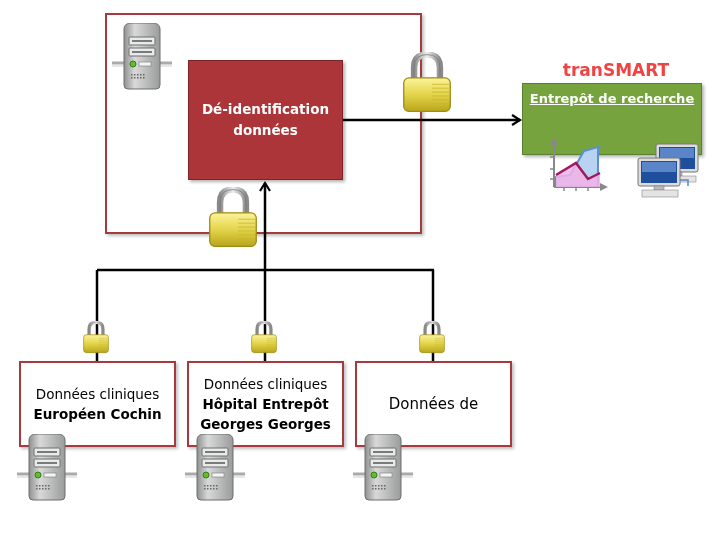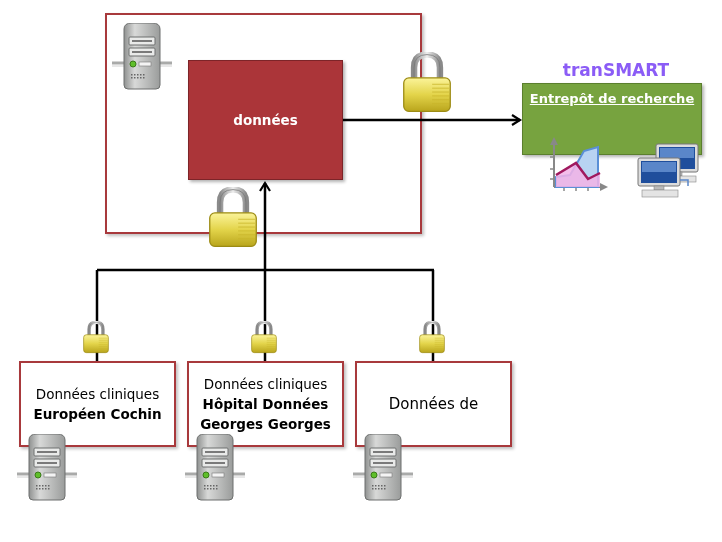--- a/index.html
+++ b/index.html
@@ -15,21 +15,21 @@
               color:#fff; font-weight:bold; font-size:13.5px; line-height:21px;
               display:flex; flex-direction:column; align-items:center; justify-content:center;
               text-align:center; box-sizing:border-box; }
   .green-box { left:522px; top:83px; width:180px; height:72px;
                background:#77a33f; border:1px solid #5b7f2e;
                box-shadow: 2px 2px 3px rgba(0,0,0,0.3);
                color:#fff; font-weight:bold; font-size:13px; line-height:21px;
                display:flex; flex-direction:column; align-items:center; justify-content:flex-start;
                padding-top:4px; text-align:center; box-sizing:border-box;text-decoration:underline; }
   .green-title { left:522px; top:60px; width:188px; text-align:center;
-                 font-weight:bold; font-size:17px; color:#8b5cf6; }
+                 font-weight:bold; font-size:17px; color:#ef4444; }
   .src-box { top:361px; width:157px; height:86px; border:2px solid #a8393c;
              background:#fff; box-shadow: 2px 2px 3px rgba(0,0,0,0.25);
              box-sizing:border-box; display:flex; flex-direction:column;
              align-items:center; justify-content:center; text-align:center;
              font-size:13.5px; line-height:20px; color:#000; }
   .src-box .bold { font-weight:bold; }
   .src-box.big { font-size:15px; line-height:23px; }
   svg.lines { left:0; top:0; }
 </style>
 </head>
@@ -113,20 +113,21 @@
       </g>
     </g>
   </defs>
 </svg>
 
 <svg class="abs" style="left:109px;top:23px" width="66" height="70" viewBox="-3 0 66 70">
     <use href="#server"></use>
   </svg>
 
 <div class="abs core-box">
+  <span>Dé-identification</span>
   <span>données</span>
 </div>
 
 <svg class="abs" style="left:400px;top:52px" width="54" height="62" viewBox="0 0 40 48">
     <use href="#lock"></use>
   </svg>
 <svg class="abs" style="left:206px;top:187px" width="54" height="62" viewBox="0 0 40 48">
     <use href="#lock"></use>
   </svg>
 
@@ -176,21 +177,21 @@
 <svg class="abs" style="left:418px;top:321px" width="28" height="33" viewBox="0 0 40 48">
     <use href="#lock"></use>
   </svg>
 
 <div class="abs src-box" style="left:19px">
   <span>Données cliniques</span>
   <span class="bold">Européen Cochin</span>
 </div>
 <div class="abs src-box" style="left:187px">
   <span>Données cliniques</span>
-  <span class="bold">Hôpital Données</span>
+  <span class="bold">Hôpital Entrepôt</span>
   <span class="bold">Georges Georges</span>
 </div>
 <div class="abs src-box big" style="left:355px">
   <span>Données de</span>
 </div>
 
 <svg class="abs" style="left:14px;top:434px" width="66" height="70" viewBox="-3 0 66 70">
     <use href="#server"></use>
   </svg>
 <svg class="abs" style="left:182px;top:434px" width="66" height="70" viewBox="-3 0 66 70">

